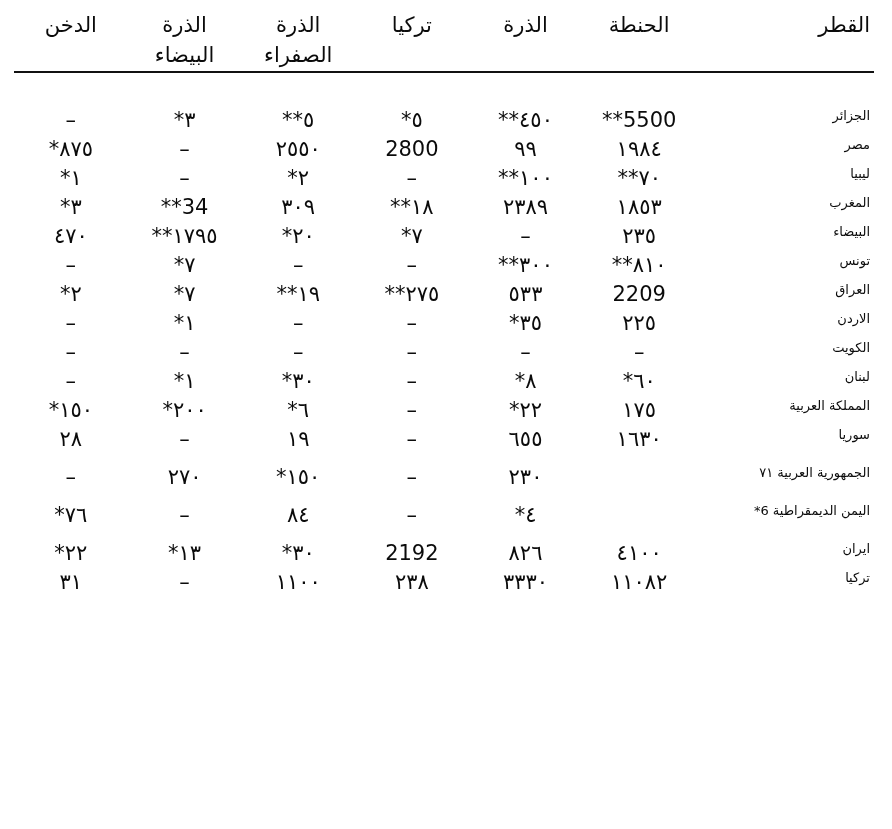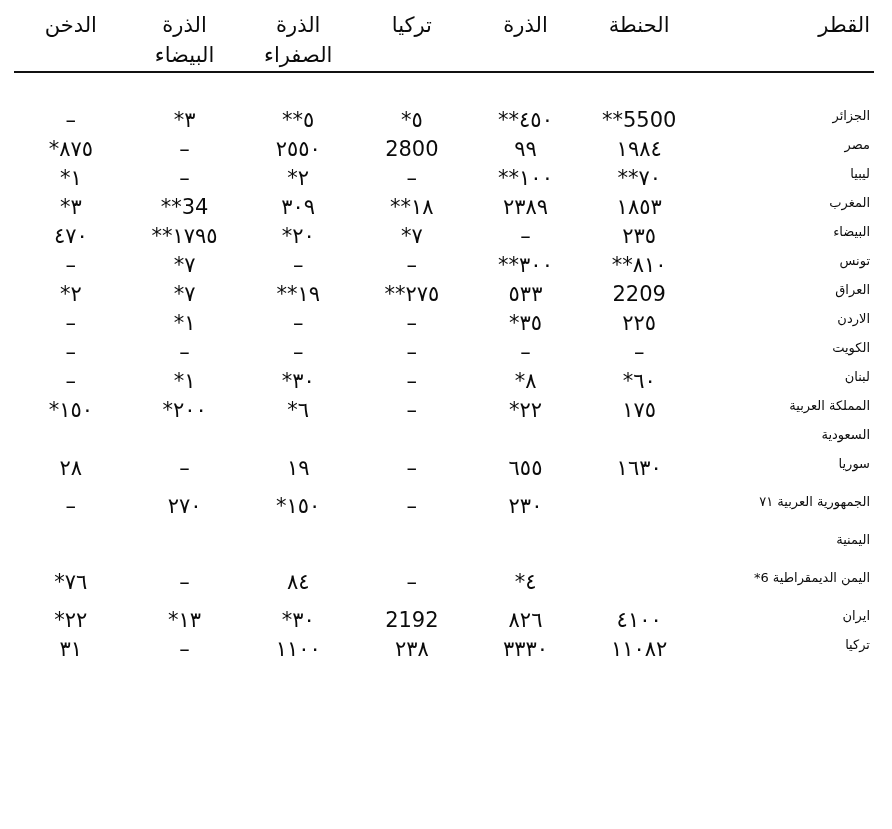--- a/index.html
+++ b/index.html
@@ -218,55 +218,37 @@
       </tr>
       <tr>
         <td class="country">المملكة العربية</td>
         <td>١٧٥</td>
         <td>٢٢*</td>
         <td>–</td>
         <td>٦*</td>
         <td>٢٠٠*</td>
         <td>١٥٠*</td>
       </tr>
-      <tr>
-        <td class="country">السعودية</td>
-        <td></td>
-        <td></td>
-        <td></td>
-        <td></td>
-        <td></td>
-        <td></td>
-      </tr>
       <tr class="tall">
         <td class="country">سوريا</td>
         <td>١٦٣٠</td>
         <td>٦٥٥</td>
         <td>–</td>
         <td>١٩</td>
         <td>–</td>
         <td>٢٨</td>
       </tr>
       <tr class="tall">
         <td class="country">الجمهورية العربية ٧١</td>
         <td></td>
         <td>٢٣٠</td>
         <td>–</td>
         <td>١٥٠*</td>
         <td>٢٧٠</td>
         <td>–</td>
-      </tr>
-      <tr class="tall">
-        <td class="country">اليمنية</td>
-        <td></td>
-        <td></td>
-        <td></td>
-        <td></td>
-        <td></td>
-        <td></td>
       </tr>
       <tr class="tall">
         <td class="country">اليمن الديمقراطية 6*</td>
         <td></td>
         <td>٤*</td>
         <td>–</td>
         <td>٨٤</td>
         <td>–</td>
         <td>٧٦*</td>
       </tr>

